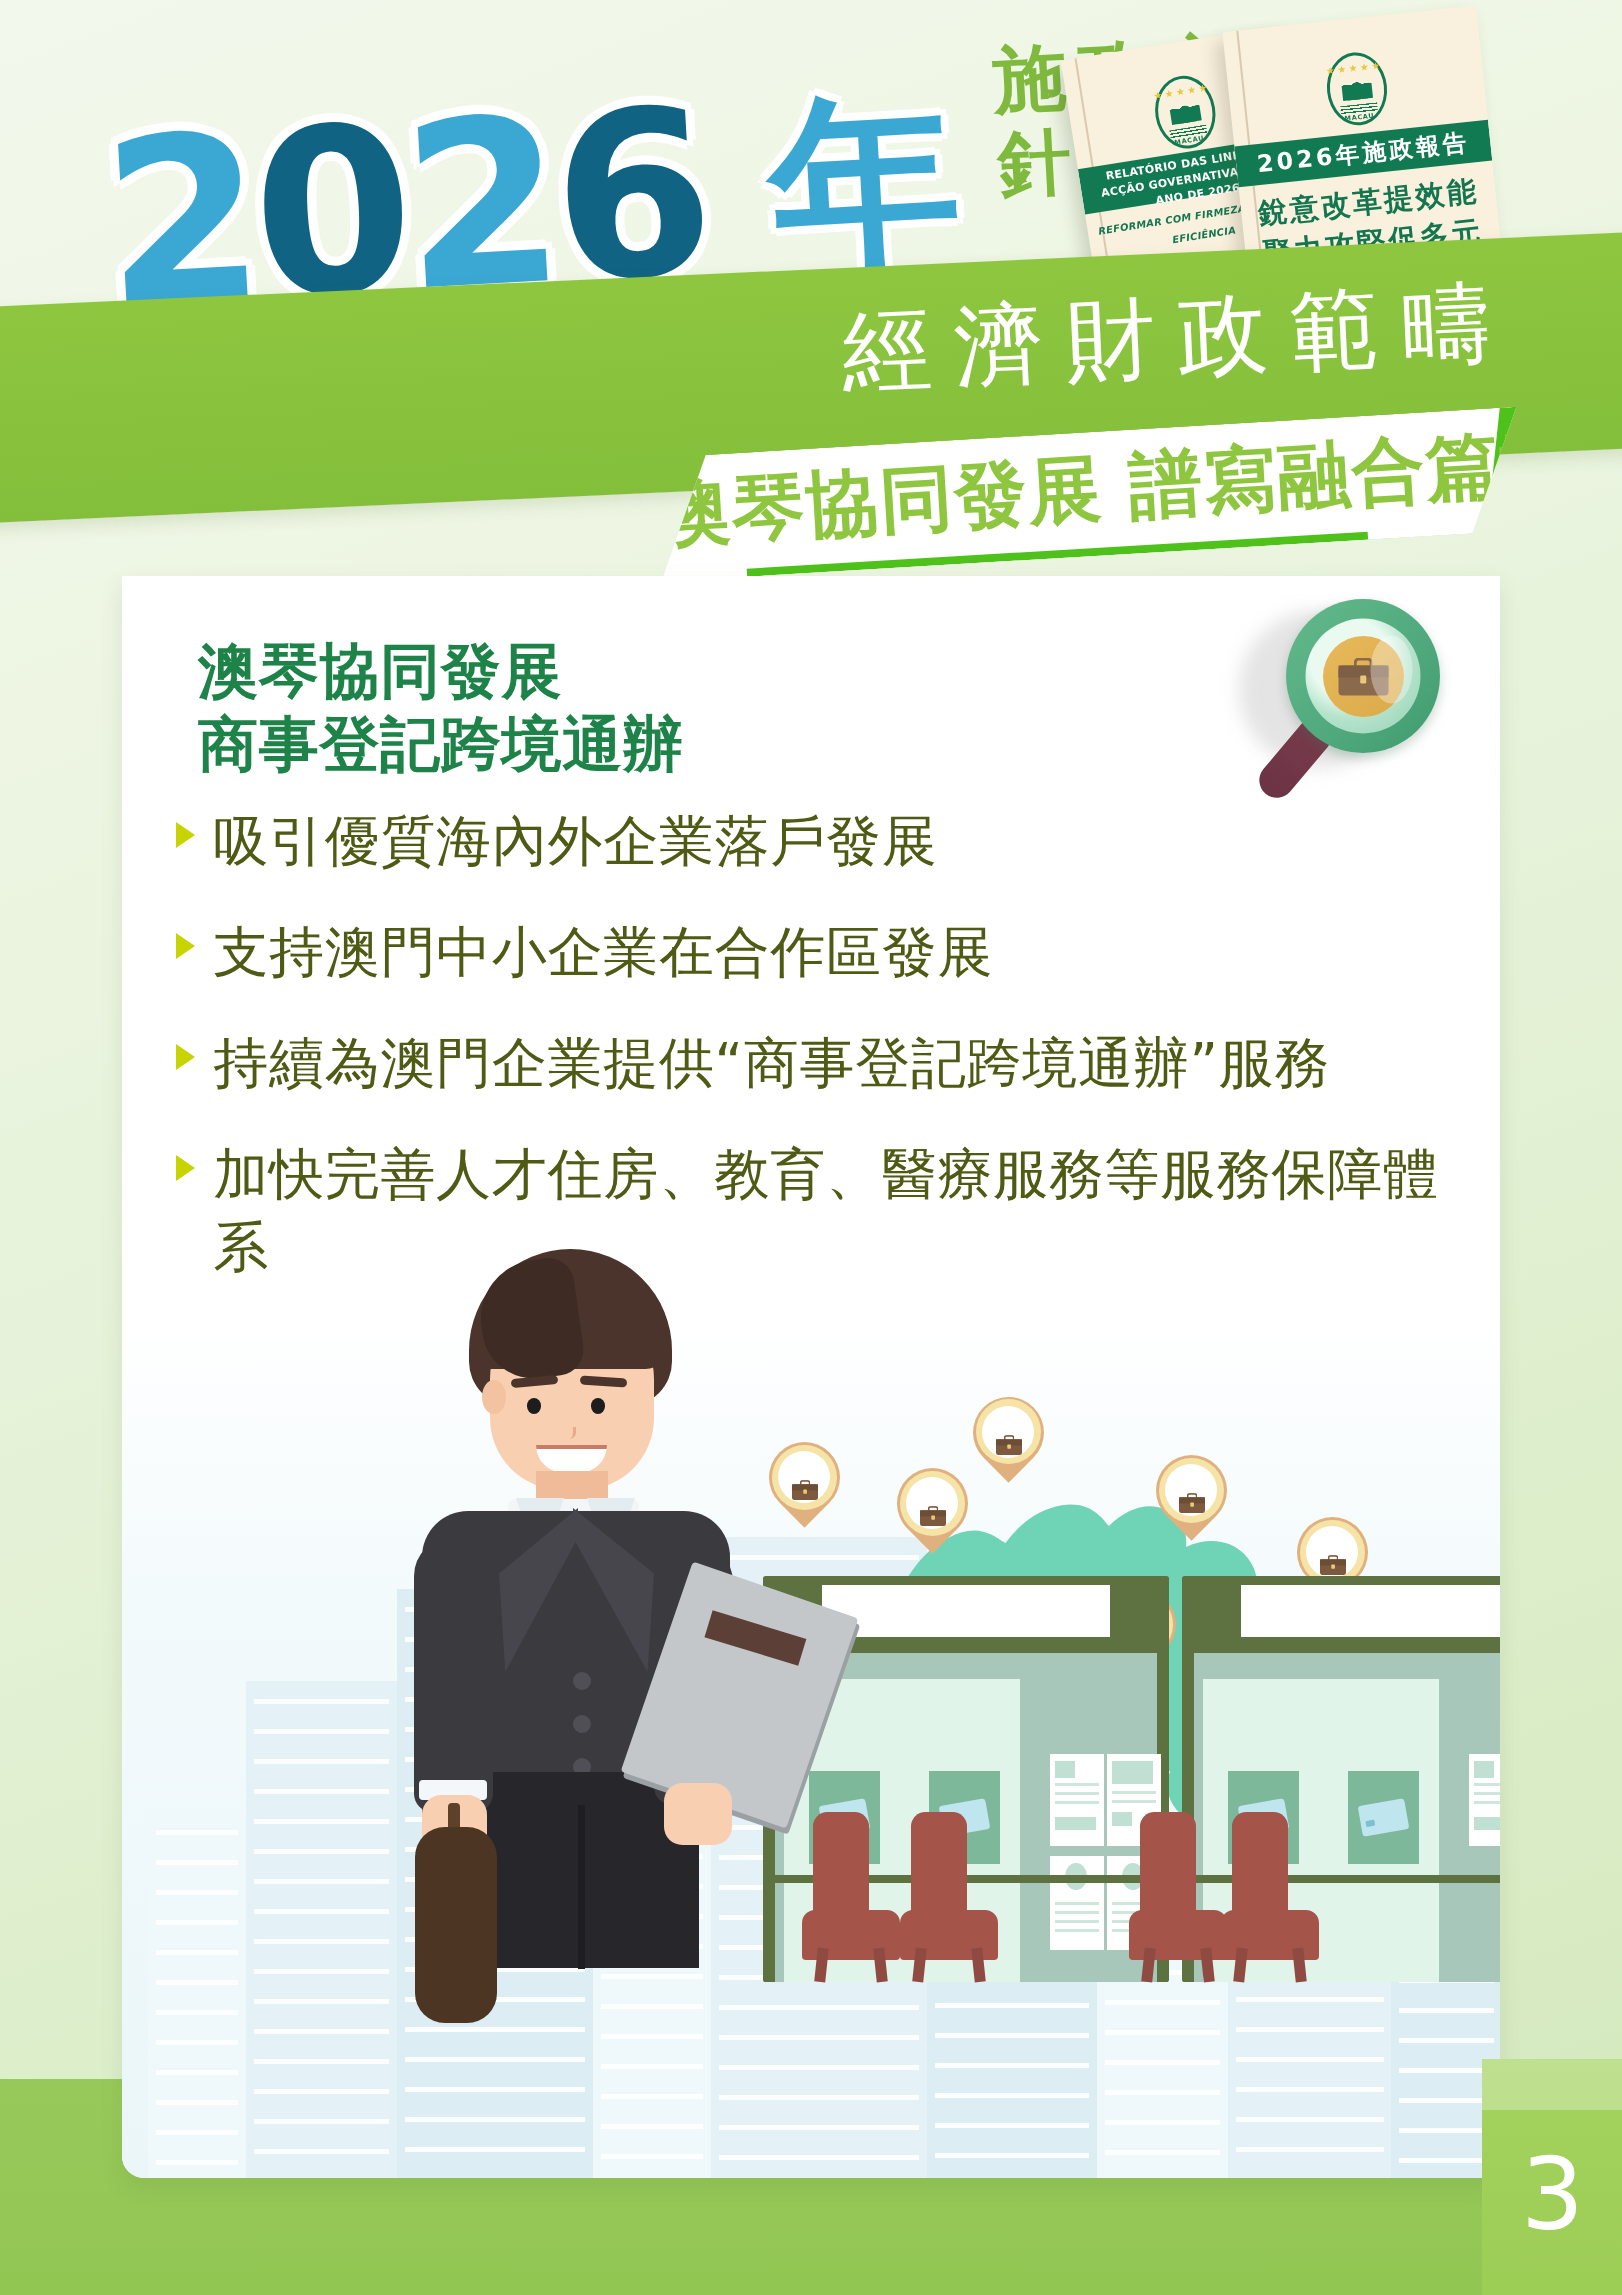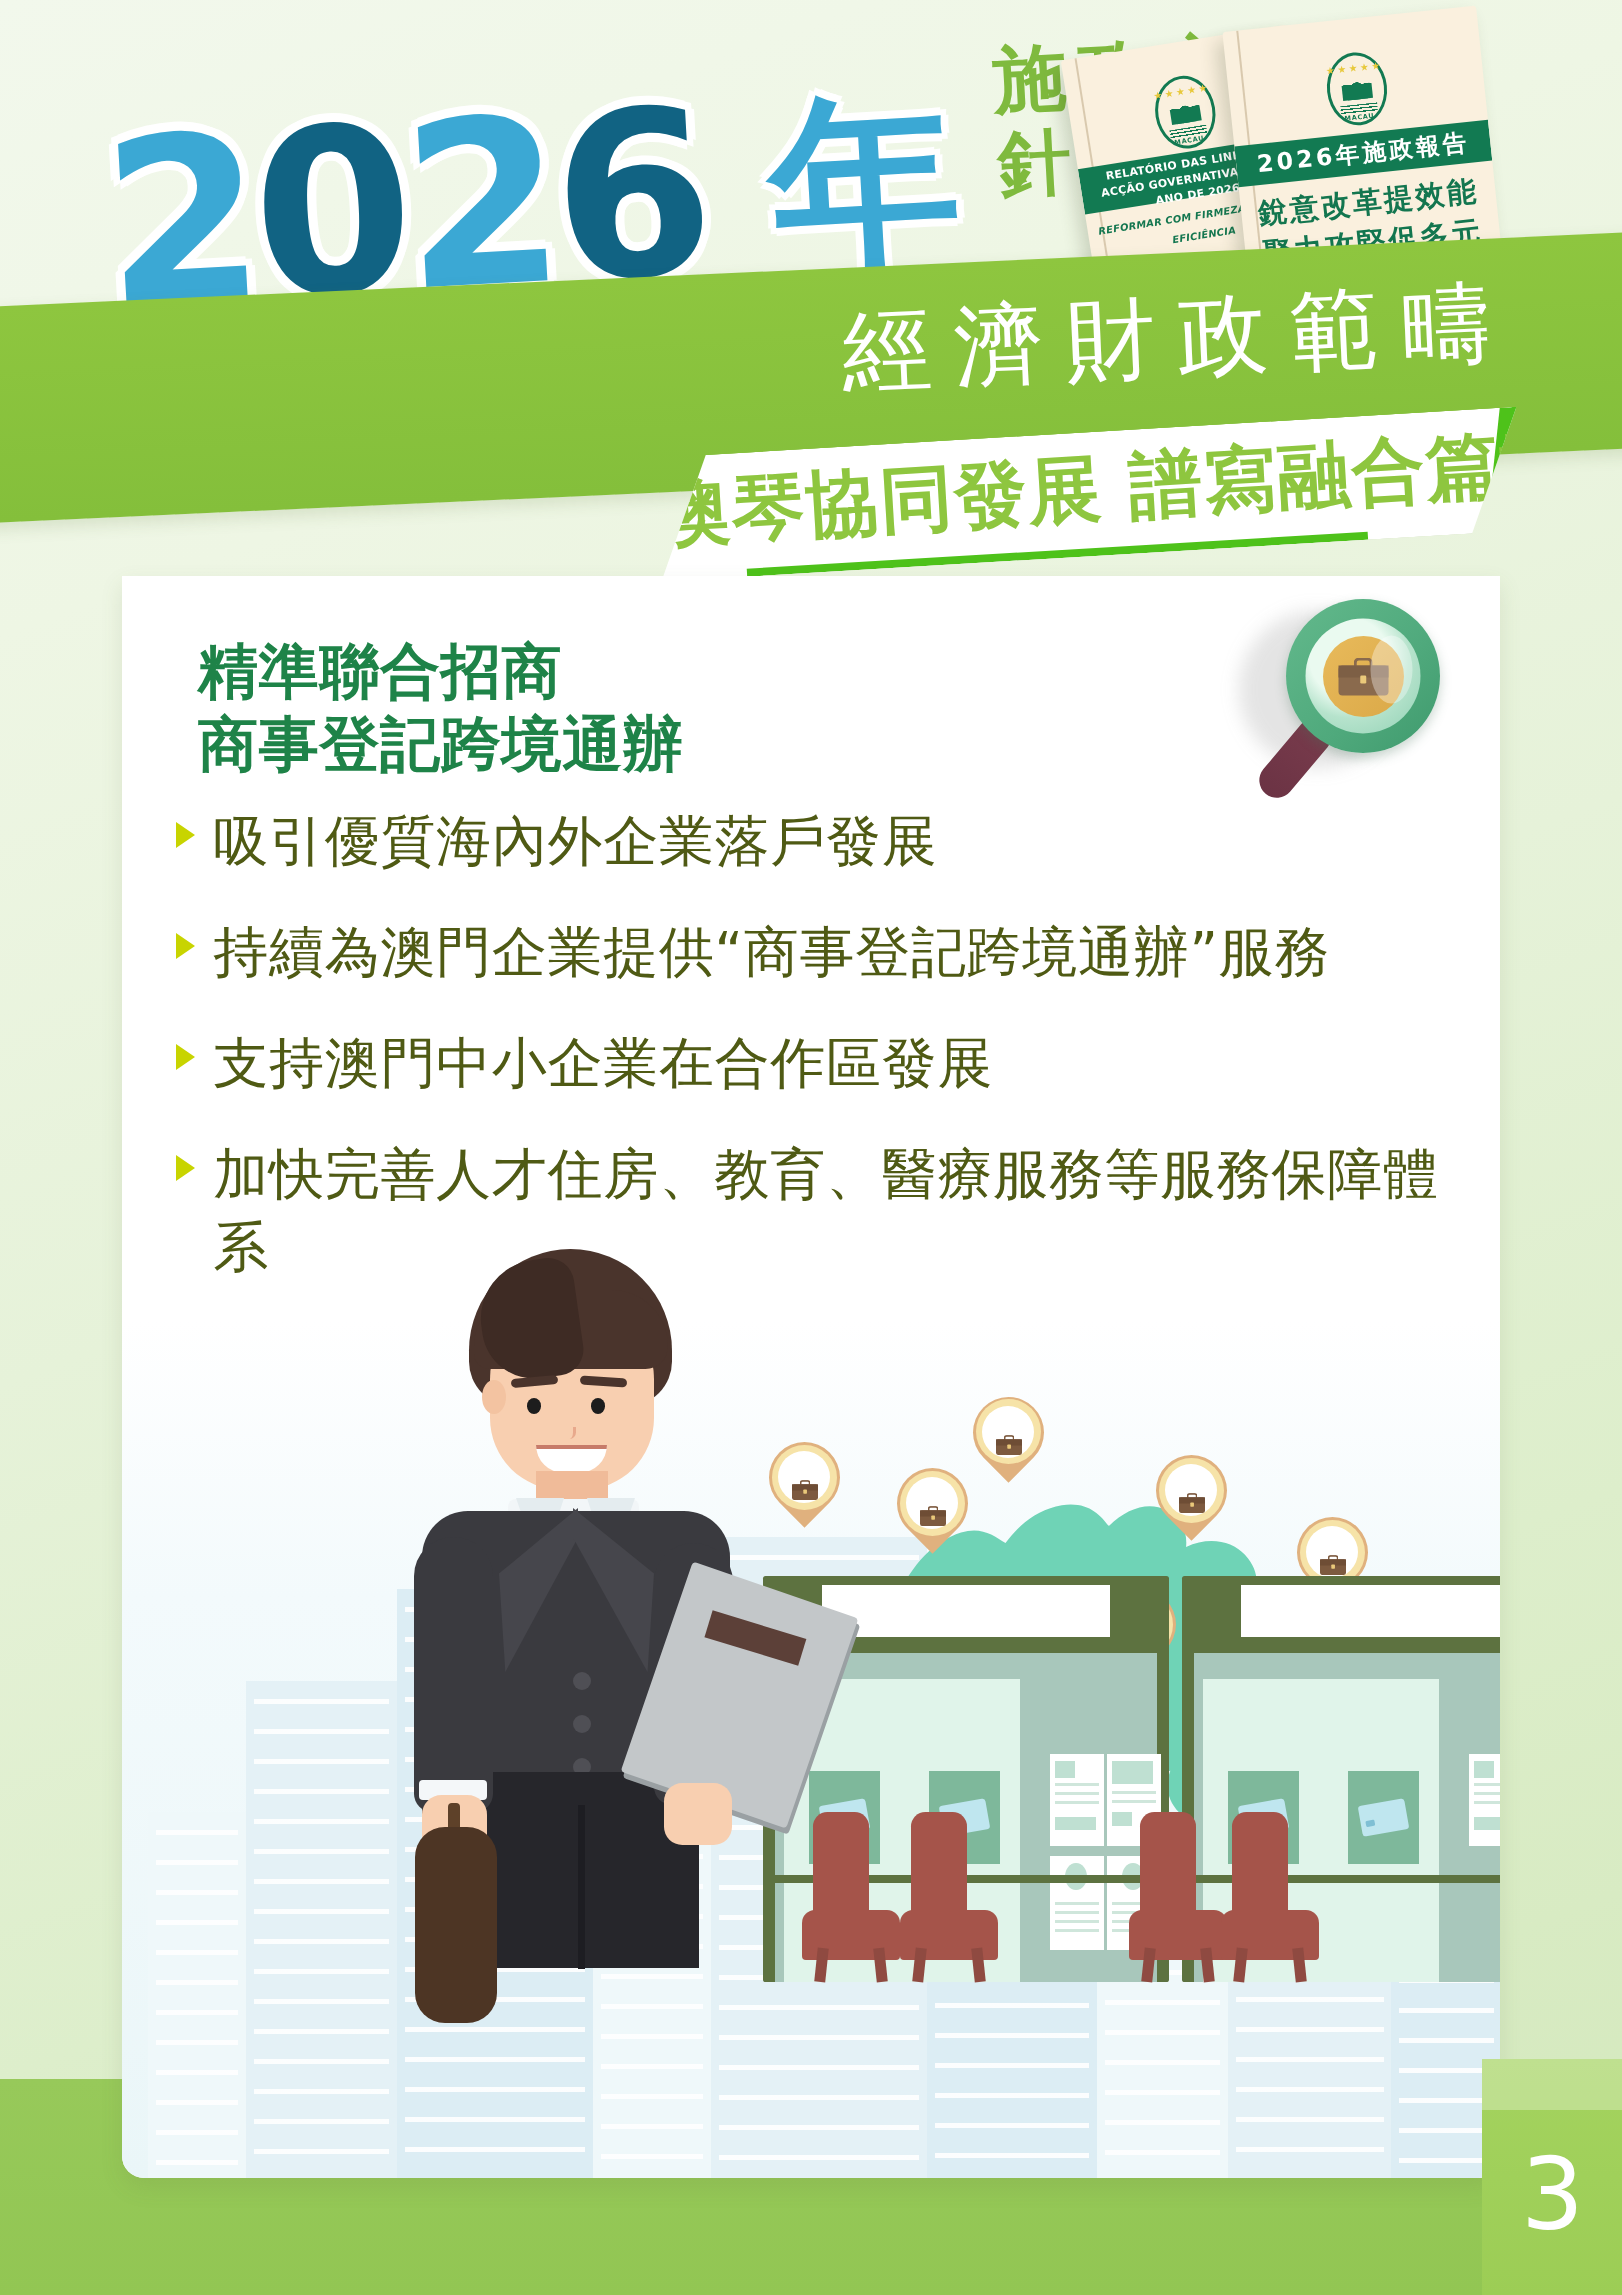--- a/index.html
+++ b/index.html
@@ -387,21 +387,21 @@
     <div class="sub-ribbon">
       <div class="accent-r"></div>
       <div class="accent-b"></div>
       <div class="sub-text">澳琴協同發展 譜寫融合篇章</div>
     </div>
   </div>
 
   <div class="card">
 
     <div class="card-head">
-      <div>精準聯合招商</div>
+      <div>澳琴協同發展</div>
       <div>商事登記跨境通辦</div>
     </div>
 
     <div class="magnifier">
       <div class="mg-shadow"></div>
       <div class="mg-handle"></div>
       <div class="mg-collar"></div>
       <div class="mg-ring">
         <div class="mg-inner">
           <div class="mg-disc"></div>
@@ -416,25 +416,25 @@
       </div>
     </div>
 
     <div class="bullets">
       <div class="bullet">
         <span class="tri"></span>
         <span class="txt">吸引優質海內外企業落戶發展</span>
       </div>
       <div class="bullet">
         <span class="tri"></span>
-        <span class="txt">持續為澳門企業提供“商事登記跨境通辦”服務</span>
+        <span class="txt">支持澳門中小企業在合作區發展</span>
       </div>
       <div class="bullet">
         <span class="tri"></span>
-        <span class="txt">支持澳門中小企業在合作區發展</span>
+        <span class="txt">持續為澳門企業提供“商事登記跨境通辦”服務</span>
       </div>
       <div class="bullet">
         <span class="tri"></span>
         <span class="txt">加快完善人才住房、教育、醫療服務等服務保障體系</span>
       </div>
     </div>
 
     <div class="illus">
 
       <div class="city">

